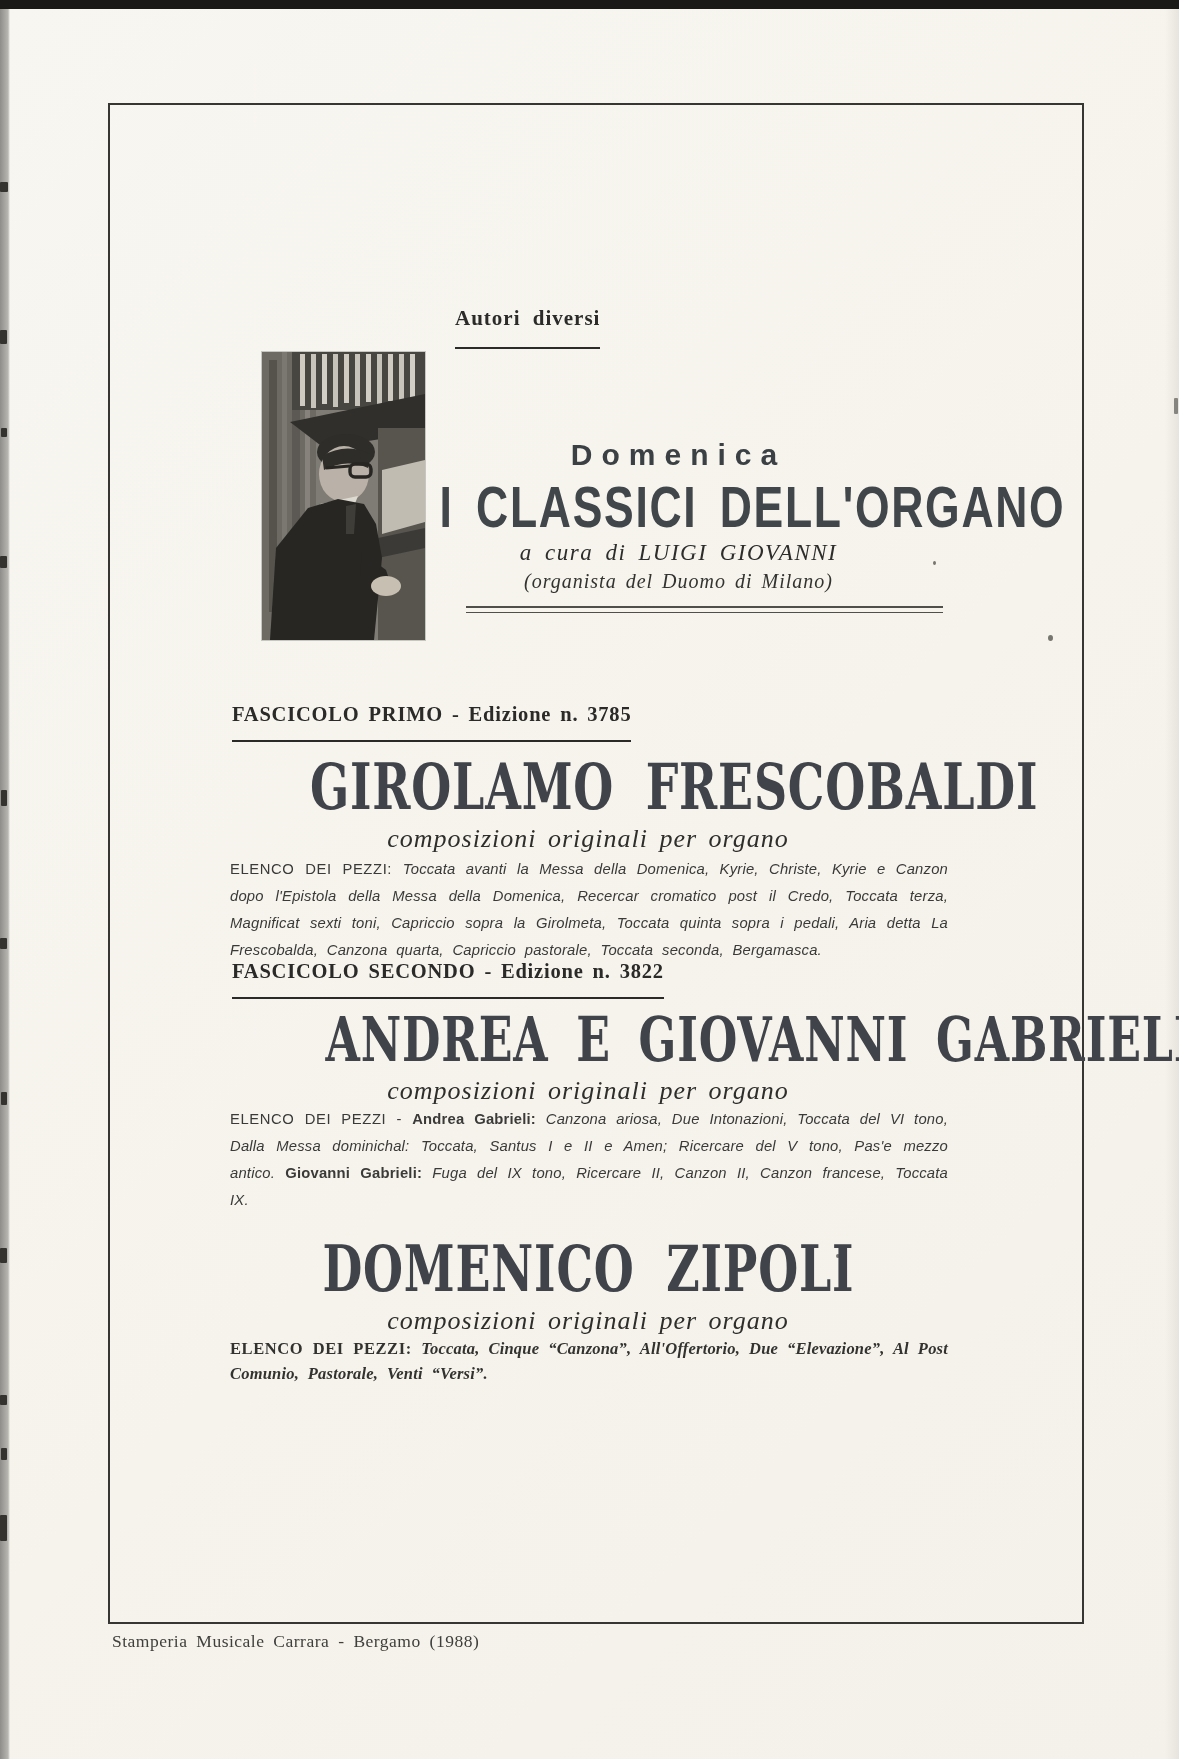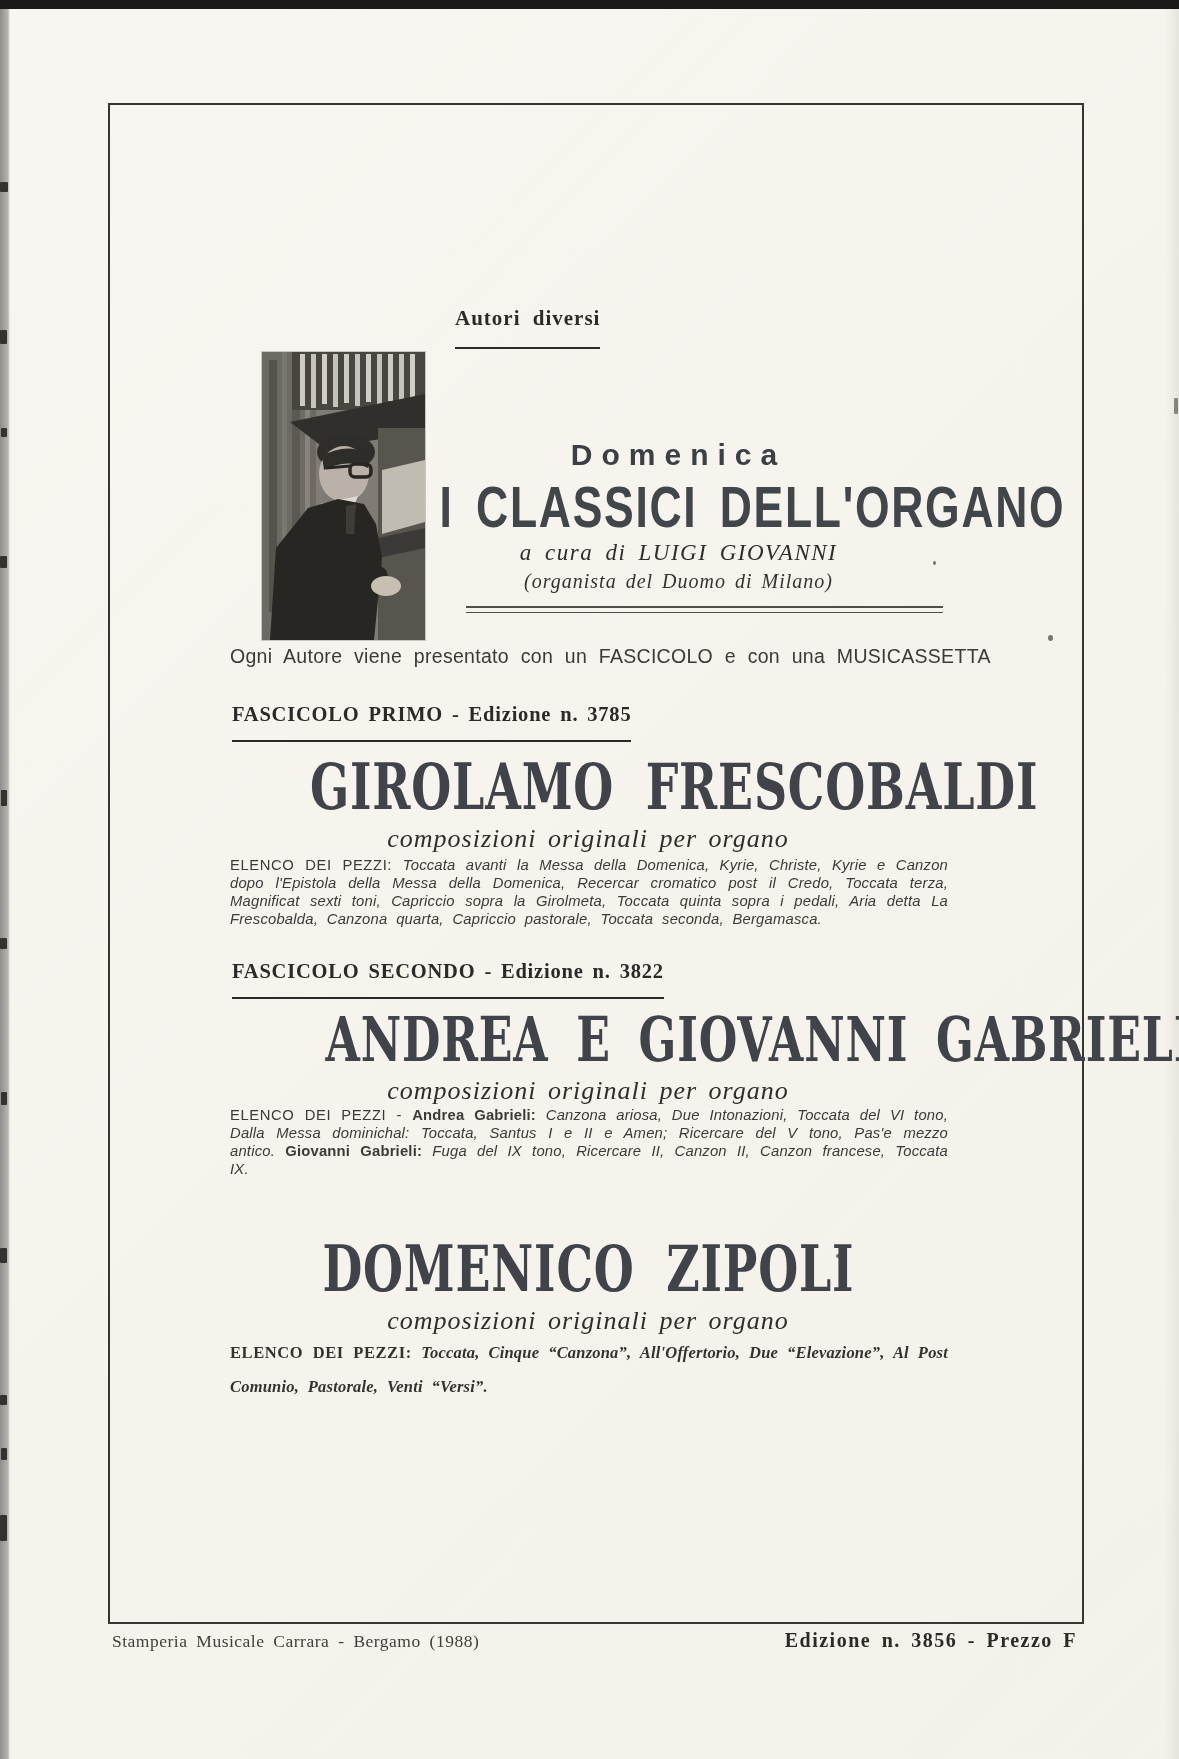--- a/index.html
+++ b/index.html
@@ -53,26 +53,26 @@
     font-size:20.5px;color:#2b2a28;letter-spacing:.8px;word-spacing:3px;
     border-bottom:2px solid #2b2a28;padding-bottom:14px;}
   .composer{left:230px;width:716px;text-align:center;
     font-family:"DejaVu Serif","Liberation Serif",serif;font-weight:bold;
     color:#40444a;white-space:nowrap;}
   .composer .squeeze{display:inline-block;transform:scale(.82,1.15);
     transform-origin:center top;letter-spacing:1px;word-spacing:18px;font-size:56px;}
   .subtitle{left:230px;width:716px;text-align:center;
     font-family:"Liberation Serif",serif;font-style:italic;font-size:26px;
     color:#2f2e2b;letter-spacing:1px;word-spacing:4px;}
-  .pieces{left:230px;width:718px;font-style:italic;font-size:14.8px;line-height:18px;
+  .pieces{left:230px;width:718px;font-style:italic;font-size:14.8px;line-height:27px;
     color:#3b3a38;text-align:justify;word-spacing:4.5px;letter-spacing:.2px;margin:0;}
   .pieces .label{font-style:normal;letter-spacing:.6px;}
   .pieces .bold{font-style:normal;font-weight:bold;}
   .pieces-serif{font-family:"Liberation Serif",serif;font-weight:bold;font-size:16.5px;
-    line-height:34px;color:#33322f;}
+    line-height:25px;color:#33322f;}
   .pieces-serif .label{font-weight:bold;font-style:normal;font-family:"Liberation Serif",serif;}
   .pieces-serif .it{font-style:italic;}
 
   .footer-printer{left:112px;top:1631px;font-family:"Liberation Serif",serif;
     font-size:17.5px;color:#403f3b;letter-spacing:.5px;word-spacing:4px;}
   .footer-edition{left:660px;top:1629px;width:417px;text-align:right;
     font-family:"Liberation Serif",serif;font-weight:bold;font-size:20px;
     color:#2c2b28;letter-spacing:1.5px;word-spacing:4px;}
 </style>
 </head>
@@ -139,32 +139,30 @@
     </svg>
   </div>
 
   <div class="abs author-label">Autori diversi</div>
   <div class="abs series-label">Domenica</div>
   <div class="abs series-title"><span class="squeeze">I CLASSICI DELL'ORGANO</span></div>
   <div class="abs curator">a cura di LUIGI GIOVANNI</div>
   <div class="abs curator-role">(organista del Duomo di Milano)</div>
   <div class="abs title-divider"></div>
 
-  <div class="abs intro">Ogni Autore viene presentato con un FASCICOLO e con una MUSICASSETTA</div>
 
   <div class="abs fasc-header" style="top:703px;">FASCICOLO PRIMO - Edizione n. 3785</div>
   <div class="abs composer" style="top:748px;"><span class="squeeze">GIROLAMO FRESCOBALDI</span></div>
   <div class="abs subtitle" style="top:824px;">composizioni originali per organo</div>
   <p class="abs pieces" style="top:856px;"><span class="label">ELENCO DEI PEZZI: </span><span>Toccata avanti la Messa della Domenica, Kyrie, Christe, Kyrie e Canzon dopo l'Epistola della Messa della Domenica, Recercar cromatico post il Credo, Toccata terza, Magnificat sexti toni, Capriccio sopra la Girolmeta, Toccata quinta sopra i pedali, Aria detta La Frescobalda, Canzona quarta, Capriccio pastorale, Toccata seconda, Bergamasca.</span></p>
 
   <div class="abs fasc-header" style="top:960px;">FASCICOLO SECONDO - Edizione n. 3822</div>
   <div class="abs composer" style="top:1002px;"><span class="squeeze" style="font-size:54px;word-spacing:14px;">ANDREA E GIOVANNI GABRIELI</span></div>
   <div class="abs subtitle" style="top:1076px;">composizioni originali per organo</div>
   <p class="abs pieces" style="top:1106px;"><span class="label">ELENCO DEI PEZZI - </span><span class="bold">Andrea Gabrieli: </span><span>Canzona ariosa, Due Intonazioni, Toccata del VI tono, Dalla Messa dominichal: Toccata, Santus I e II e Amen; Ricercare del V tono, Pas'e mezzo antico. </span><span class="bold">Giovanni Gabrieli: </span><span>Fuga del IX tono, Ricercare II, Canzon II, Canzon francese, Toccata IX.</span></p>
 
   <div class="abs composer" style="top:1230px;"><span class="squeeze">DOMENICO ZIPOLI</span></div>
   <div class="abs subtitle" style="top:1306px;">composizioni originali per organo</div>
   <p class="abs pieces pieces-serif" style="top:1336px;"><span class="label">ELENCO DEI PEZZI: </span><span class="it">Toccata, Cinque “Canzona”, All'Offertorio, Due “Elevazione”, Al Post Comunio, Pastorale, Venti “Versi”.</span></p>
 
   <div class="abs footer-printer">Stamperia Musicale Carrara - Bergamo (1988)</div>
-  <div class="abs footer-edition">Edizione n. 3856 - Prezzo F</div>
 
 </div>
 
 </body></html>

